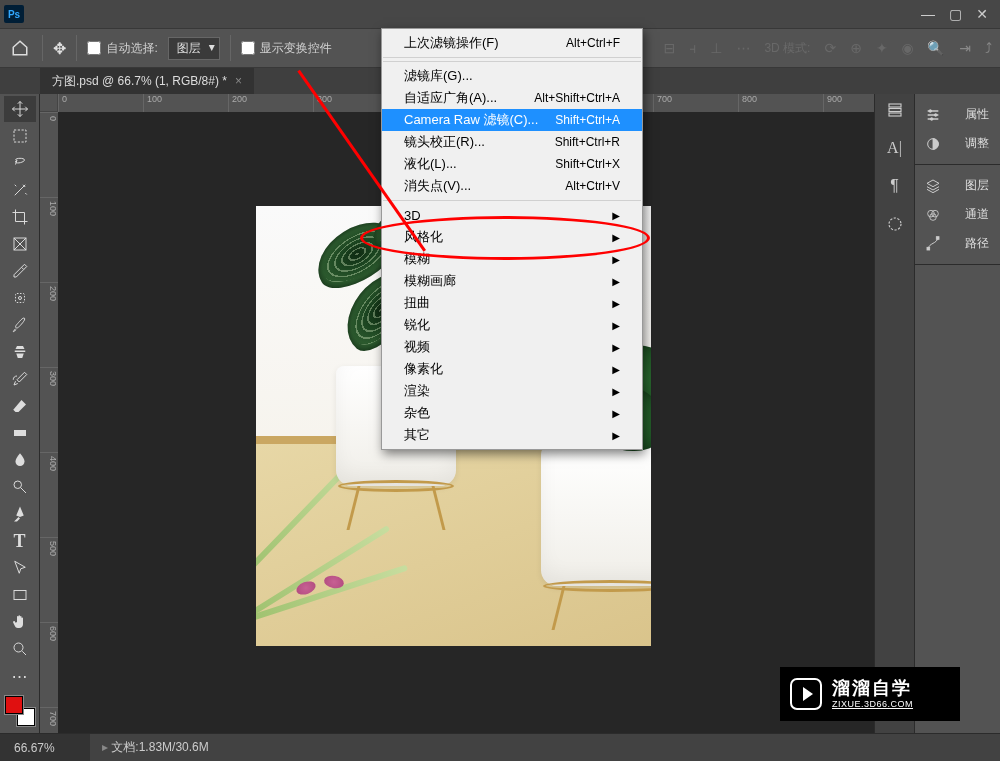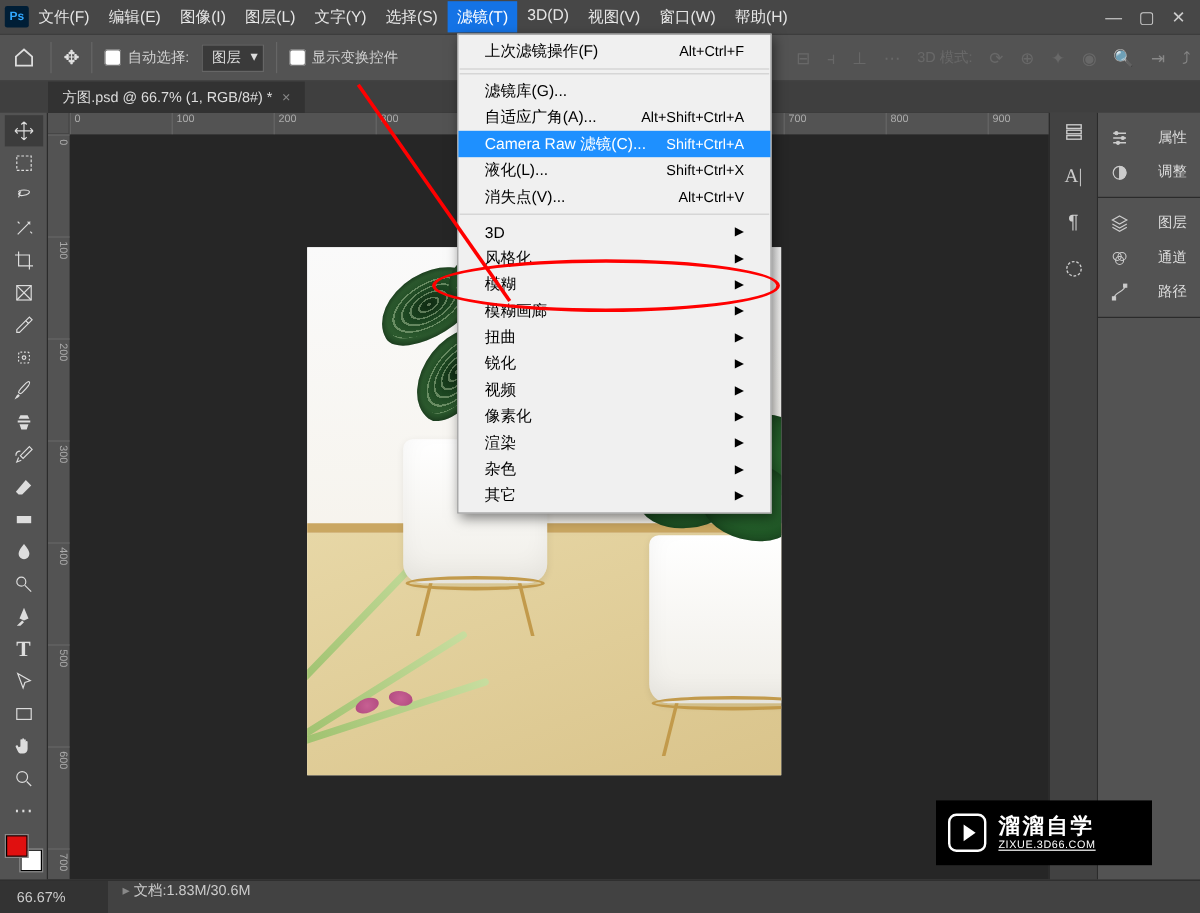--- a/index.html
+++ b/index.html
@@ -108,51 +108,38 @@
   
   .right-dock { width: 40px; background: #424242; border-left: 1px solid #2b2b2b; display: flex; flex-direction: column; align-items: center; padding-top: 6px; gap: 18px; }
   .right-dock .icon { width: 20px; height: 20px; color: #ccc; cursor: pointer; display: flex; align-items: center; justify-content: center; }
   .right-panels { width: 86px; background: #535353; border-left: 1px solid #2b2b2b; display: flex; flex-direction: column; }
   .panel-group { border-bottom: 1px solid #2b2b2b; padding: 6px 0; }
   .panel-row { display: flex; align-items: center; gap: 24px; padding: 6px 10px; cursor: pointer; font-size: 12px; color: #ddd; }
   .panel-row svg { width: 16px; height: 16px; stroke: #ccc; fill: none; stroke-width: 1.3; }
   .panel-row svg.filled { fill: #ccc; stroke: none; }
 
   
-  .statusbar { position: absolute; bottom: 0; left: 0; right: 0; height: 28px; background: #424242; border-top: 1px solid #2b2b2b; display: flex; font-size: 12px; color: #ccc; margin-top: 41px; }
+  .statusbar { position: absolute; bottom: 0; left: 0; right: 0; height: 28px; background: #424242; border-top: 1px solid #2b2b2b; display: flex; align-items: center; font-size: 12px; color: #ccc; margin-top: 41px; }
   .statusbar .zoom { width: 90px; padding-left: 14px; background: #333; height: 100%; display: flex; align-items: center; }
   .statusbar .docinfo { padding-left: 12px; }
   .statusbar .docinfo::before { content: "▸ "; color: #888; }
 
   
   .watermark { position: absolute; right: 40px; bottom: 40px; width: 180px; height: 54px; background: #000000; display: flex; align-items: center; padding: 0 10px; gap: 10px; z-index: 50; }
   .watermark .play { width: 32px; height: 32px; border: 2px solid #fff; border-radius: 7px; display: flex; align-items: center; justify-content: center; }
   .watermark .play::after { content: ""; width: 0; height: 0; border-left: 10px solid #fff; border-top: 7px solid transparent; border-bottom: 7px solid transparent; margin-left: 3px; }
   .watermark .txt { color: #fff; display: flex; flex-direction: column; line-height: 1.2; }
   .watermark .main-t { font-size: 18px; font-weight: bold; letter-spacing: 2px; }
   .watermark .sub-t { font-size: 9px; letter-spacing: 0.5px; text-decoration: underline; }
 </style>
 </head>
 <body>
 
 <div class="titlebar">
   <div class="ps-logo">Ps</div>
-  <div id="menu-container" style="display: flex;">
-      <div class="menu-item">文件(F)</div>
-      <div class="menu-item">编辑(E)</div>
-      <div class="menu-item">图像(I)</div>
-      <div class="menu-item">图层(L)</div>
-      <div class="menu-item">文字(Y)</div>
-      <div class="menu-item">选择(S)</div>
-      <div class="menu-item active">滤镜(T)</div>
-      <div class="menu-item">3D(D)</div>
-      <div class="menu-item">视图(V)</div>
-      <div class="menu-item">窗口(W)</div>
-      <div class="menu-item">帮助(H)</div>
-    </div>
   <div class="window-controls">
     <span>—</span>
     <span>▢</span>
     <span>✕</span>
   </div>
 </div>
 
 <div class="options-bar">
   <div class="home-btn">
     <svg viewBox="0 0 24 24" width="18" height="18" stroke="#ddd" fill="none" stroke-width="2">
@@ -443,20 +430,24 @@
     </div>
     <div class="dm-item">
       <span>自适应广角(A)...</span>
       <span class="shortcut">Alt+Shift+Ctrl+A</span>
     </div>
     <div class="dm-item highlighted">
       <span>Camera Raw 滤镜(C)...</span>
       <span class="shortcut">Shift+Ctrl+A</span>
     </div>
     <div class="dm-item">
+      <span>镜头校正(R)...</span>
+      <span class="shortcut">Shift+Ctrl+R</span>
+    </div>
+    <div class="dm-item">
       <span>液化(L)...</span>
       <span class="shortcut">Shift+Ctrl+X</span>
     </div>
     <div class="dm-item">
       <span>消失点(V)...</span>
       <span class="shortcut">Alt+Ctrl+V</span>
     </div>
     <div class="dm-sep"></div>
     <div class="dm-item">
       <span>3D</span>

